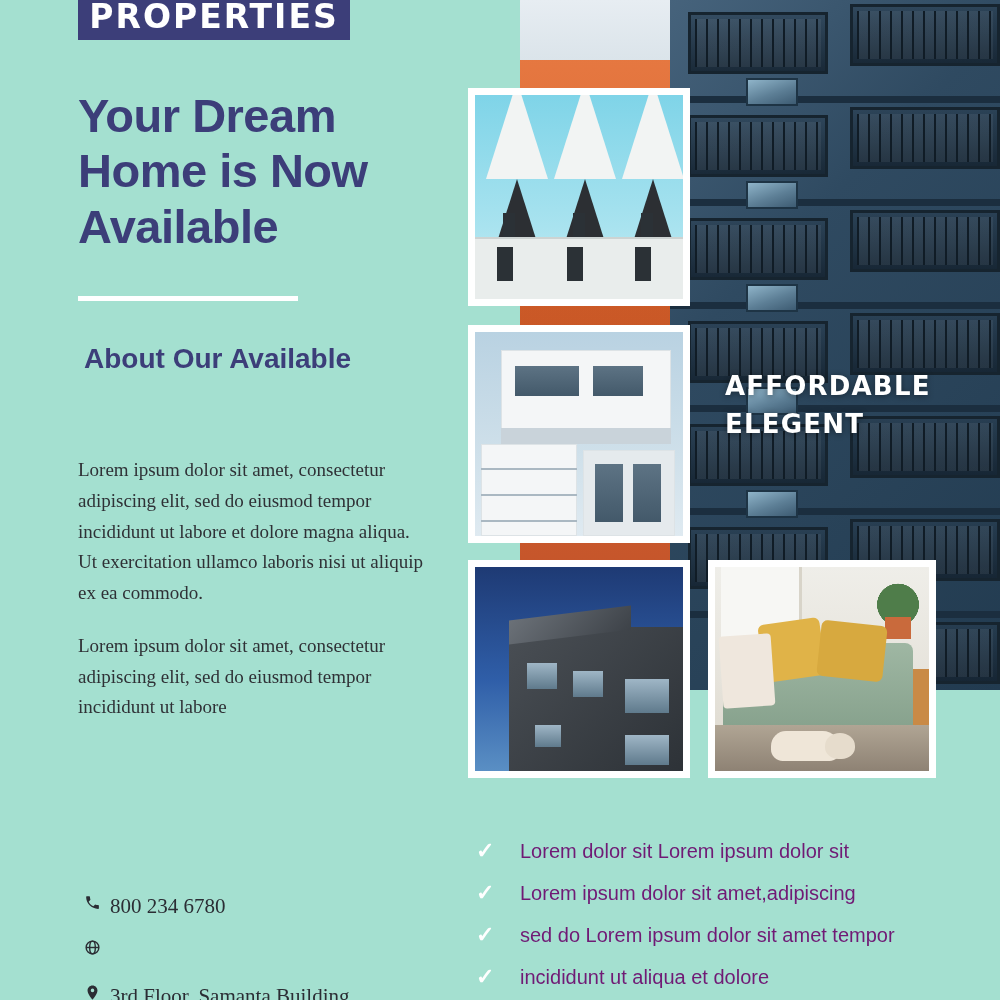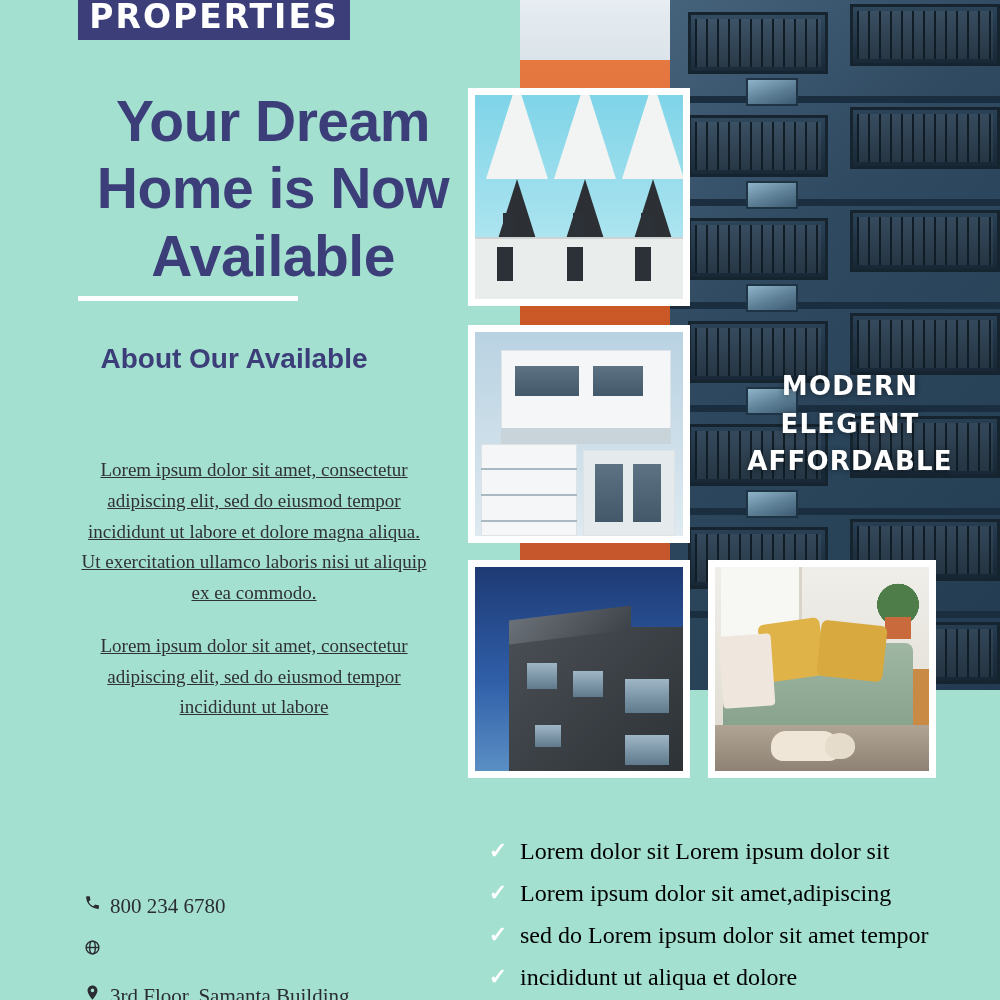--- a/index.html
+++ b/index.html
@@ -13,21 +13,20 @@
     background: #a4e0d0;
     font-family: "Liberation Sans", sans-serif;
     position: relative;
   }
 
   .flyer {
     position: absolute;
     inset: 0;
     background: #a4e0d0;
     overflow: hidden;
-    text-align: center;
   }
 
   
   .logo-banner {
     position: absolute;
     left: 78px;
     top: -40px;
     width: 272px;
     height: 80px;
     background: #3c3e79;
@@ -45,21 +44,21 @@
     font-family: "DejaVu Sans", sans-serif;
   }
 
   
   .headline {
     position: absolute;
     left: 78px;
     top: 88px;
     width: 390px;
     color: #3c3e79;
-    font-size: 57px;
+    font-size: 47px;
     line-height: 1.18;
     font-weight: bold;
     letter-spacing: -0.5px;
   }
 
   .divider {
     position: absolute;
     left: 78px;
     top: 296px;
     width: 220px;
@@ -81,21 +80,21 @@
   .about-body {
     position: absolute;
     left: 78px;
     top: 455px;
     width: 352px;
     color: #2f3136;
     font-size: 19px;
     line-height: 1.62;
     font-family: "Liberation Serif", serif;
   }
-  .about-body p { margin: 0 0 22px 0; text-decoration: underline; }
+  .about-body p { margin: 0 0 22px 0; }
 
   
   .enquiries-title {
     position: absolute;
     left: 78px;
     top: 838px;
     color: #3c3e79;
     font-size: 29px;
     font-weight: bold;
   }
@@ -289,24 +288,24 @@
     margin-bottom: 16px;
   }
   .check-mark {
     flex: 0 0 44px;
     color: #ffffff;
     font-size: 22px;
     line-height: 26px;
     font-weight: bold;
   }
   .check-text {
-    color: #000000;
-    font-size: 24px;
+    color: #701a75;
+    font-size: 20px;
     line-height: 26px;
-    font-family: Liberation Serif, serif;
+    font-family: Liberation Sans, sans-serif;
   }
 </style>
 </head>
 <body>
 
 <div class="flyer">
 
   <div class="logo-banner">
     <span>PROPERTIES</span>
   </div>
@@ -351,23 +350,22 @@
 
       <div class="window-pane" style="left:226px; top:78px;  width:52px; height:28px;"></div>
       <div class="window-pane" style="left:226px; top:181px; width:52px; height:28px;"></div>
       <div class="window-pane" style="left:226px; top:284px; width:52px; height:28px;"></div>
       <div class="window-pane" style="left:226px; top:387px; width:52px; height:28px;"></div>
       <div class="window-pane" style="left:226px; top:490px; width:52px; height:28px;"></div>
     </div>
   </div>
 
   <div class="hero-caption">
-    <div>MODERN</div>
+    <div>AFFORDABLE</div>
     <div>ELEGENT</div>
-    <div>AFFORDABLE</div>
   </div>
 
   <div class="photo-card" id="photo-houses">
     <div class="ph-sky"></div>
     <div class="gable" style="left:4px;">
         <div class="gable-inner" style="left:-31px;"></div>
       </div>
     <div class="gable" style="left:72px;">
         <div class="gable-inner" style="left:-31px;"></div>
       </div>

